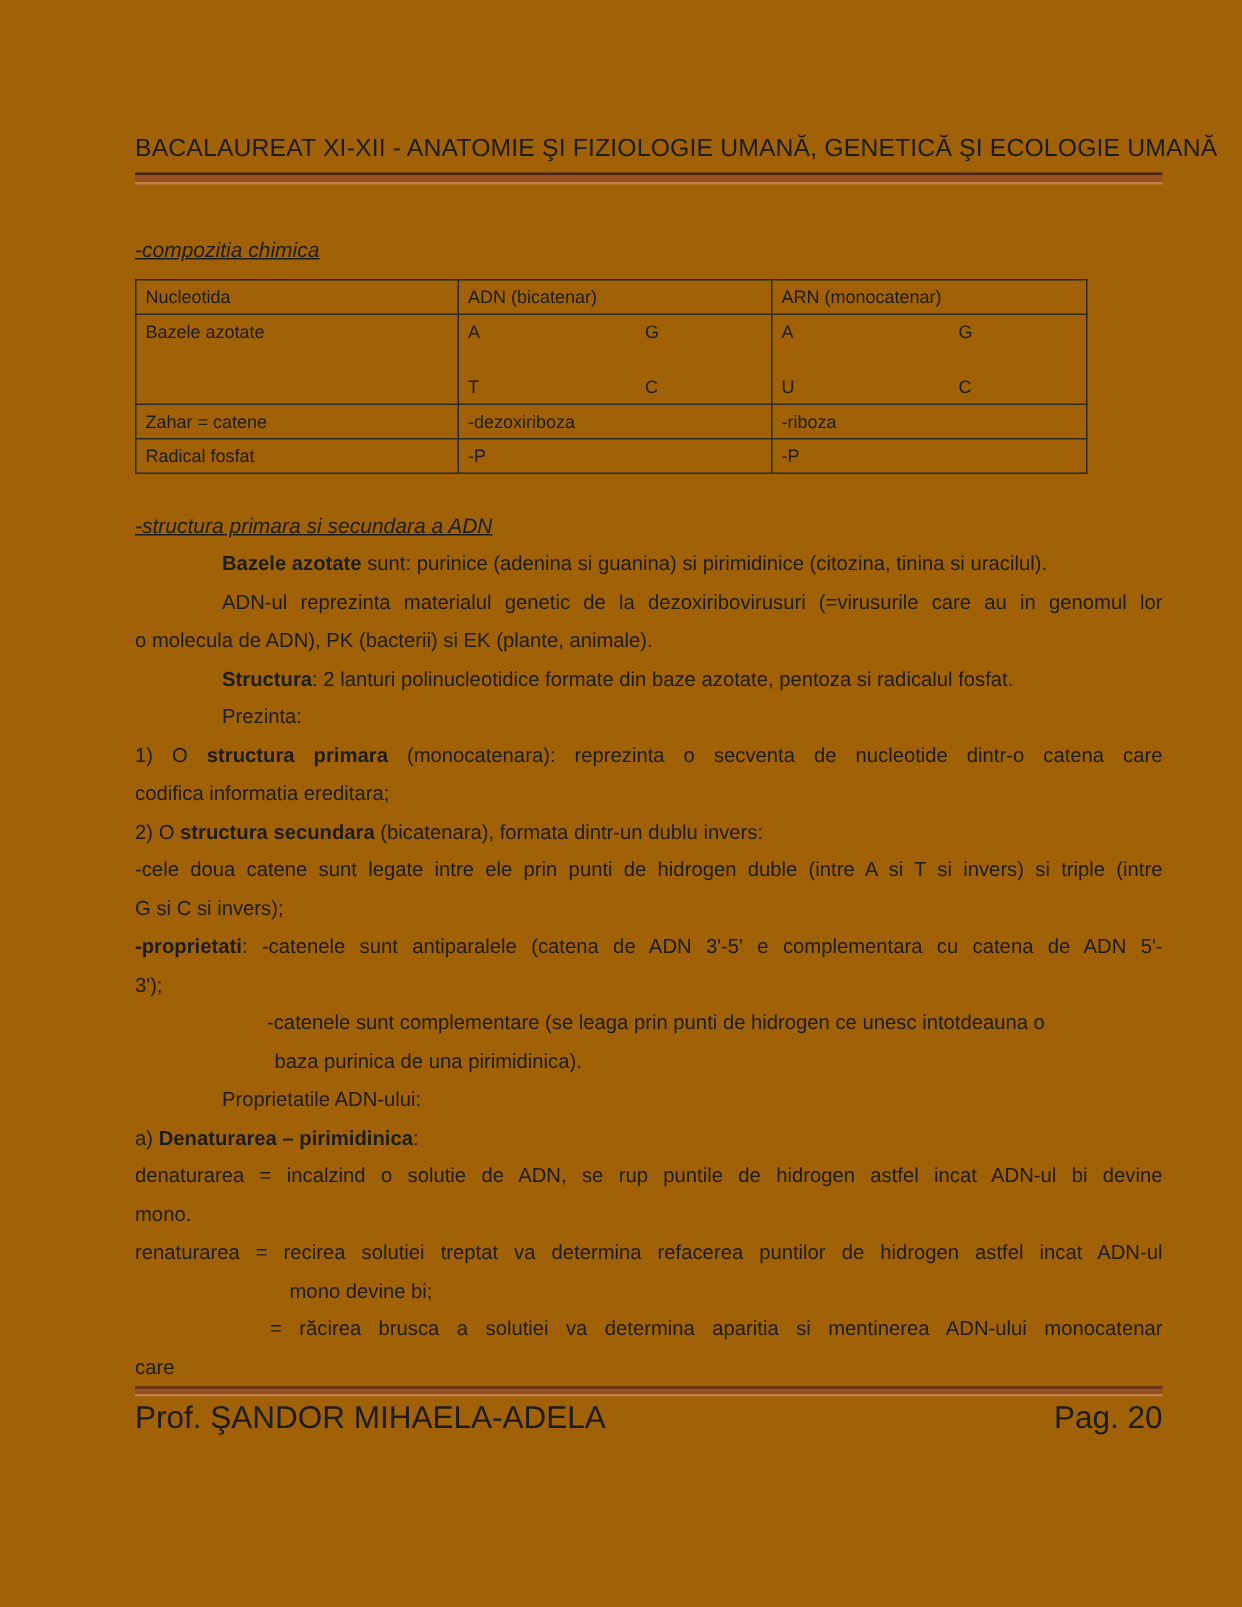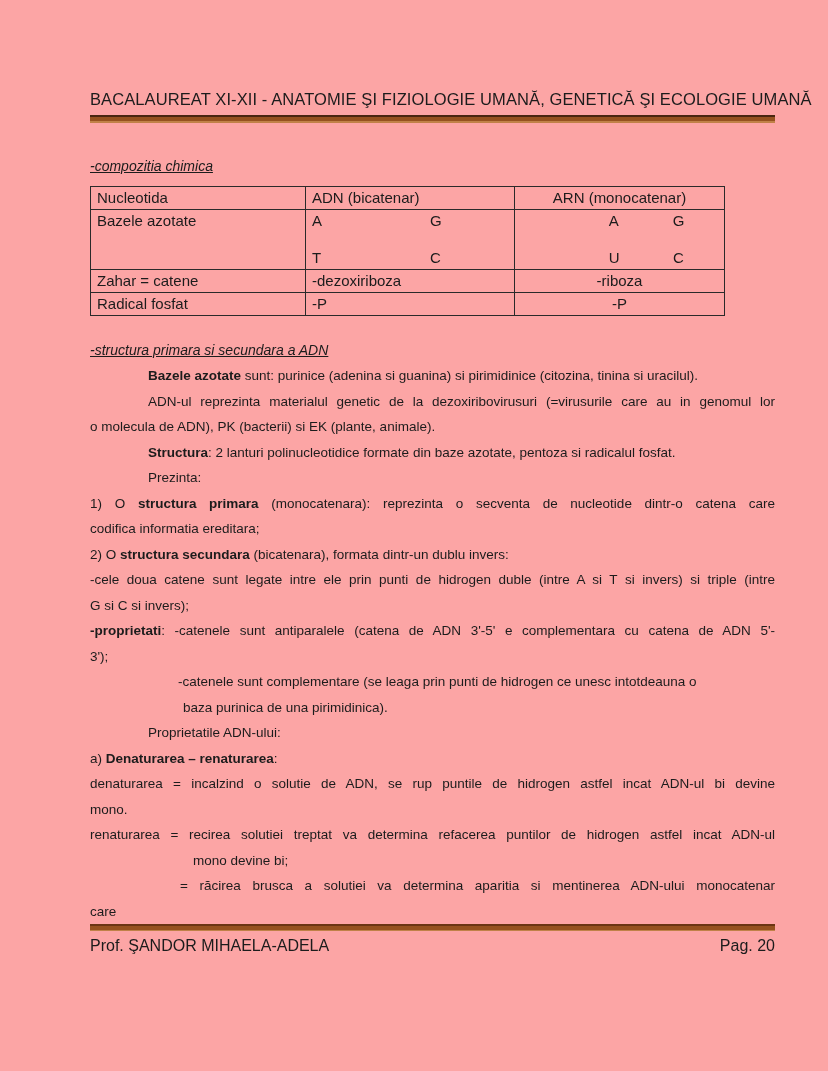--- a/index.html
+++ b/index.html
@@ -3,21 +3,21 @@
 <meta charset="utf-8">
 <style>
   html, body { margin: 0; padding: 0; }
   body {
     width: 828px; height: 1071px;
     background: #ffffff;
     font-family: "Liberation Sans", sans-serif;
     color: #1c1c1c;
     overflow: hidden;
   }
-  .page { position: relative; width: 828px; height: 1071px; background: #fca5a5; }
+  .page { position: relative; width: 828px; height: 1071px; background: #a16207; }
   .content { padding: 0 53px 0 90px; }
 
   .doc-title {
     padding-top: 88px;
     text-align: center;
     font-size: 16.5px;
     line-height: 22px;
     letter-spacing: 0.1px;
     white-space: nowrap;
   }
@@ -36,50 +36,50 @@
     text-decoration: underline;
     font-size: 14px;
     line-height: 25.5px;
   }
 
   table.data-table {
     margin-top: 6px;
     border-collapse: collapse;
     table-layout: fixed;
     width: 633px;
-    font-size: 15px;
+    font-size: 12px;
   }
   table.data-table td {
     border: 1.6px solid #2a2a2a;
     padding: 1px 6px;
     vertical-align: top;
     line-height: 20px;
   }
   td.c1 { width: 202px; }
   td.c2 { width: 196px; margin-top: 39px; }
-  td.c3 { width: 197px; text-align: center; }
+  td.c3 { width: 197px; }
   .base-line span.first { display: inline-block; width: 118px; }
   .base-gap { height: 17px; }
 
   .body-text { margin-top: 22px; font-size: 13.5px; }
   .ln { line-height: 25.5px; min-height: 25.5px; }
   .ind1 { padding-left: 58px; }
   .ind2 { padding-left: 88px; }
   .ind2b { padding-left: 93px; }
   .ind3 { padding-left: 103px; }
   .ind4 { padding-left: 90px; }
   .just { text-align: justify; text-align-last: justify; }
   .b { font-weight: bold; }
   .heading2 { font-style: italic; text-decoration: underline; font-size: 14px; }
 
   .footer-row {
     display: flex;
     justify-content: space-between;
     align-items: baseline;
-    font-size: 16px;
+    font-size: 21px;
     line-height: 26px;
     margin-top: 2px;
   }
 </style>
 </head>
 <body>
 
 <div class="page">
   <div class="content">
 
@@ -143,21 +143,21 @@
       <div class="ln">G si C si invers);</div>
 
       <div class="ln just"><span class="b">-proprietati</span><span>: -catenele sunt antiparalele (catena de ADN 3'-5' e complementara cu catena de ADN 5'-</span></div>
       <div class="ln">3');</div>
 
       <div class="ln ind2">-catenele sunt complementare (se leaga prin punti de hidrogen ce unesc intotdeauna o</div>
       <div class="ln ind2b">baza purinica de una pirimidinica).</div>
 
       <div class="ln ind1">Proprietatile ADN-ului:</div>
 
-      <div class="ln"><span>a) </span><span class="b">Denaturarea – renaturarea</span><span>:</span></div>
+      <div class="ln"><span>a) </span><span class="b">Denaturarea – pirimidinica</span><span>:</span></div>
 
       <div class="ln just">denaturarea = incalzind o solutie de ADN, se rup puntile de hidrogen astfel incat ADN-ul bi devine</div>
       <div class="ln">mono.</div>
 
       <div class="ln just">renaturarea = recirea solutiei treptat va determina refacerea puntilor de hidrogen astfel incat ADN-ul</div>
       <div class="ln ind3">mono devine bi;</div>
 
       <div class="ln ind4 just">= răcirea brusca a solutiei va determina aparitia si mentinerea ADN-ului monocatenar</div>
       <div class="ln">care</div>
 

